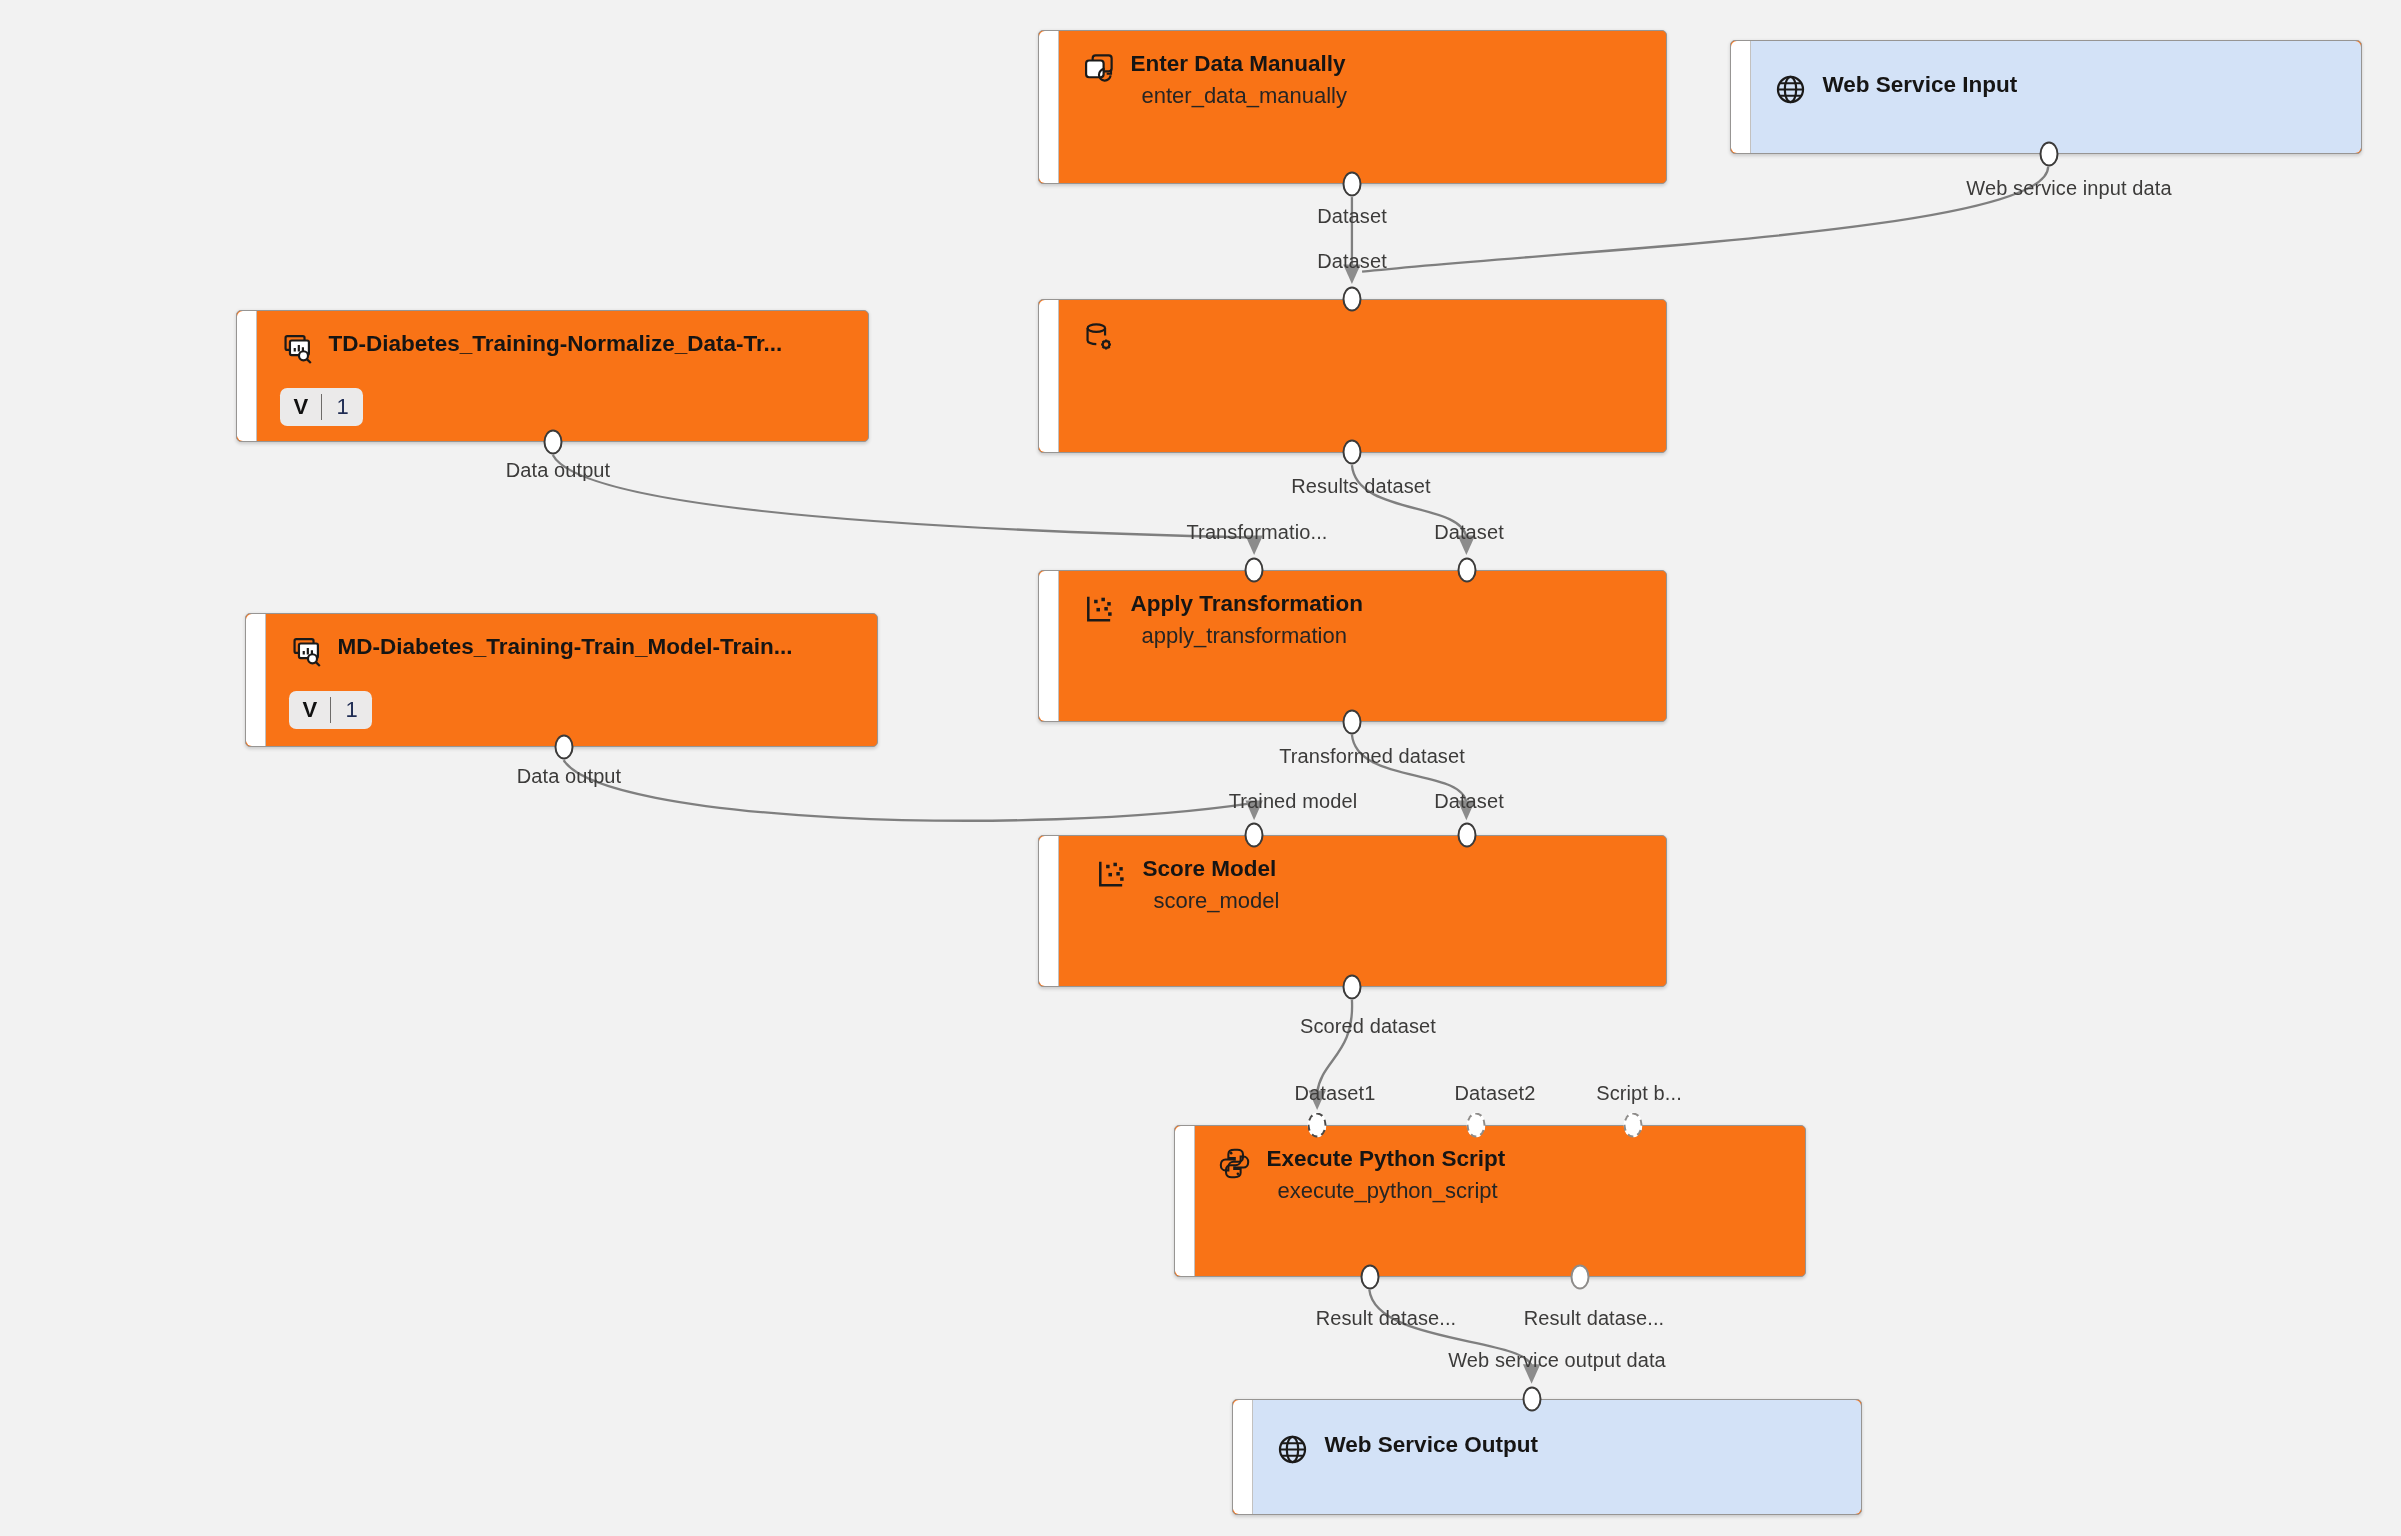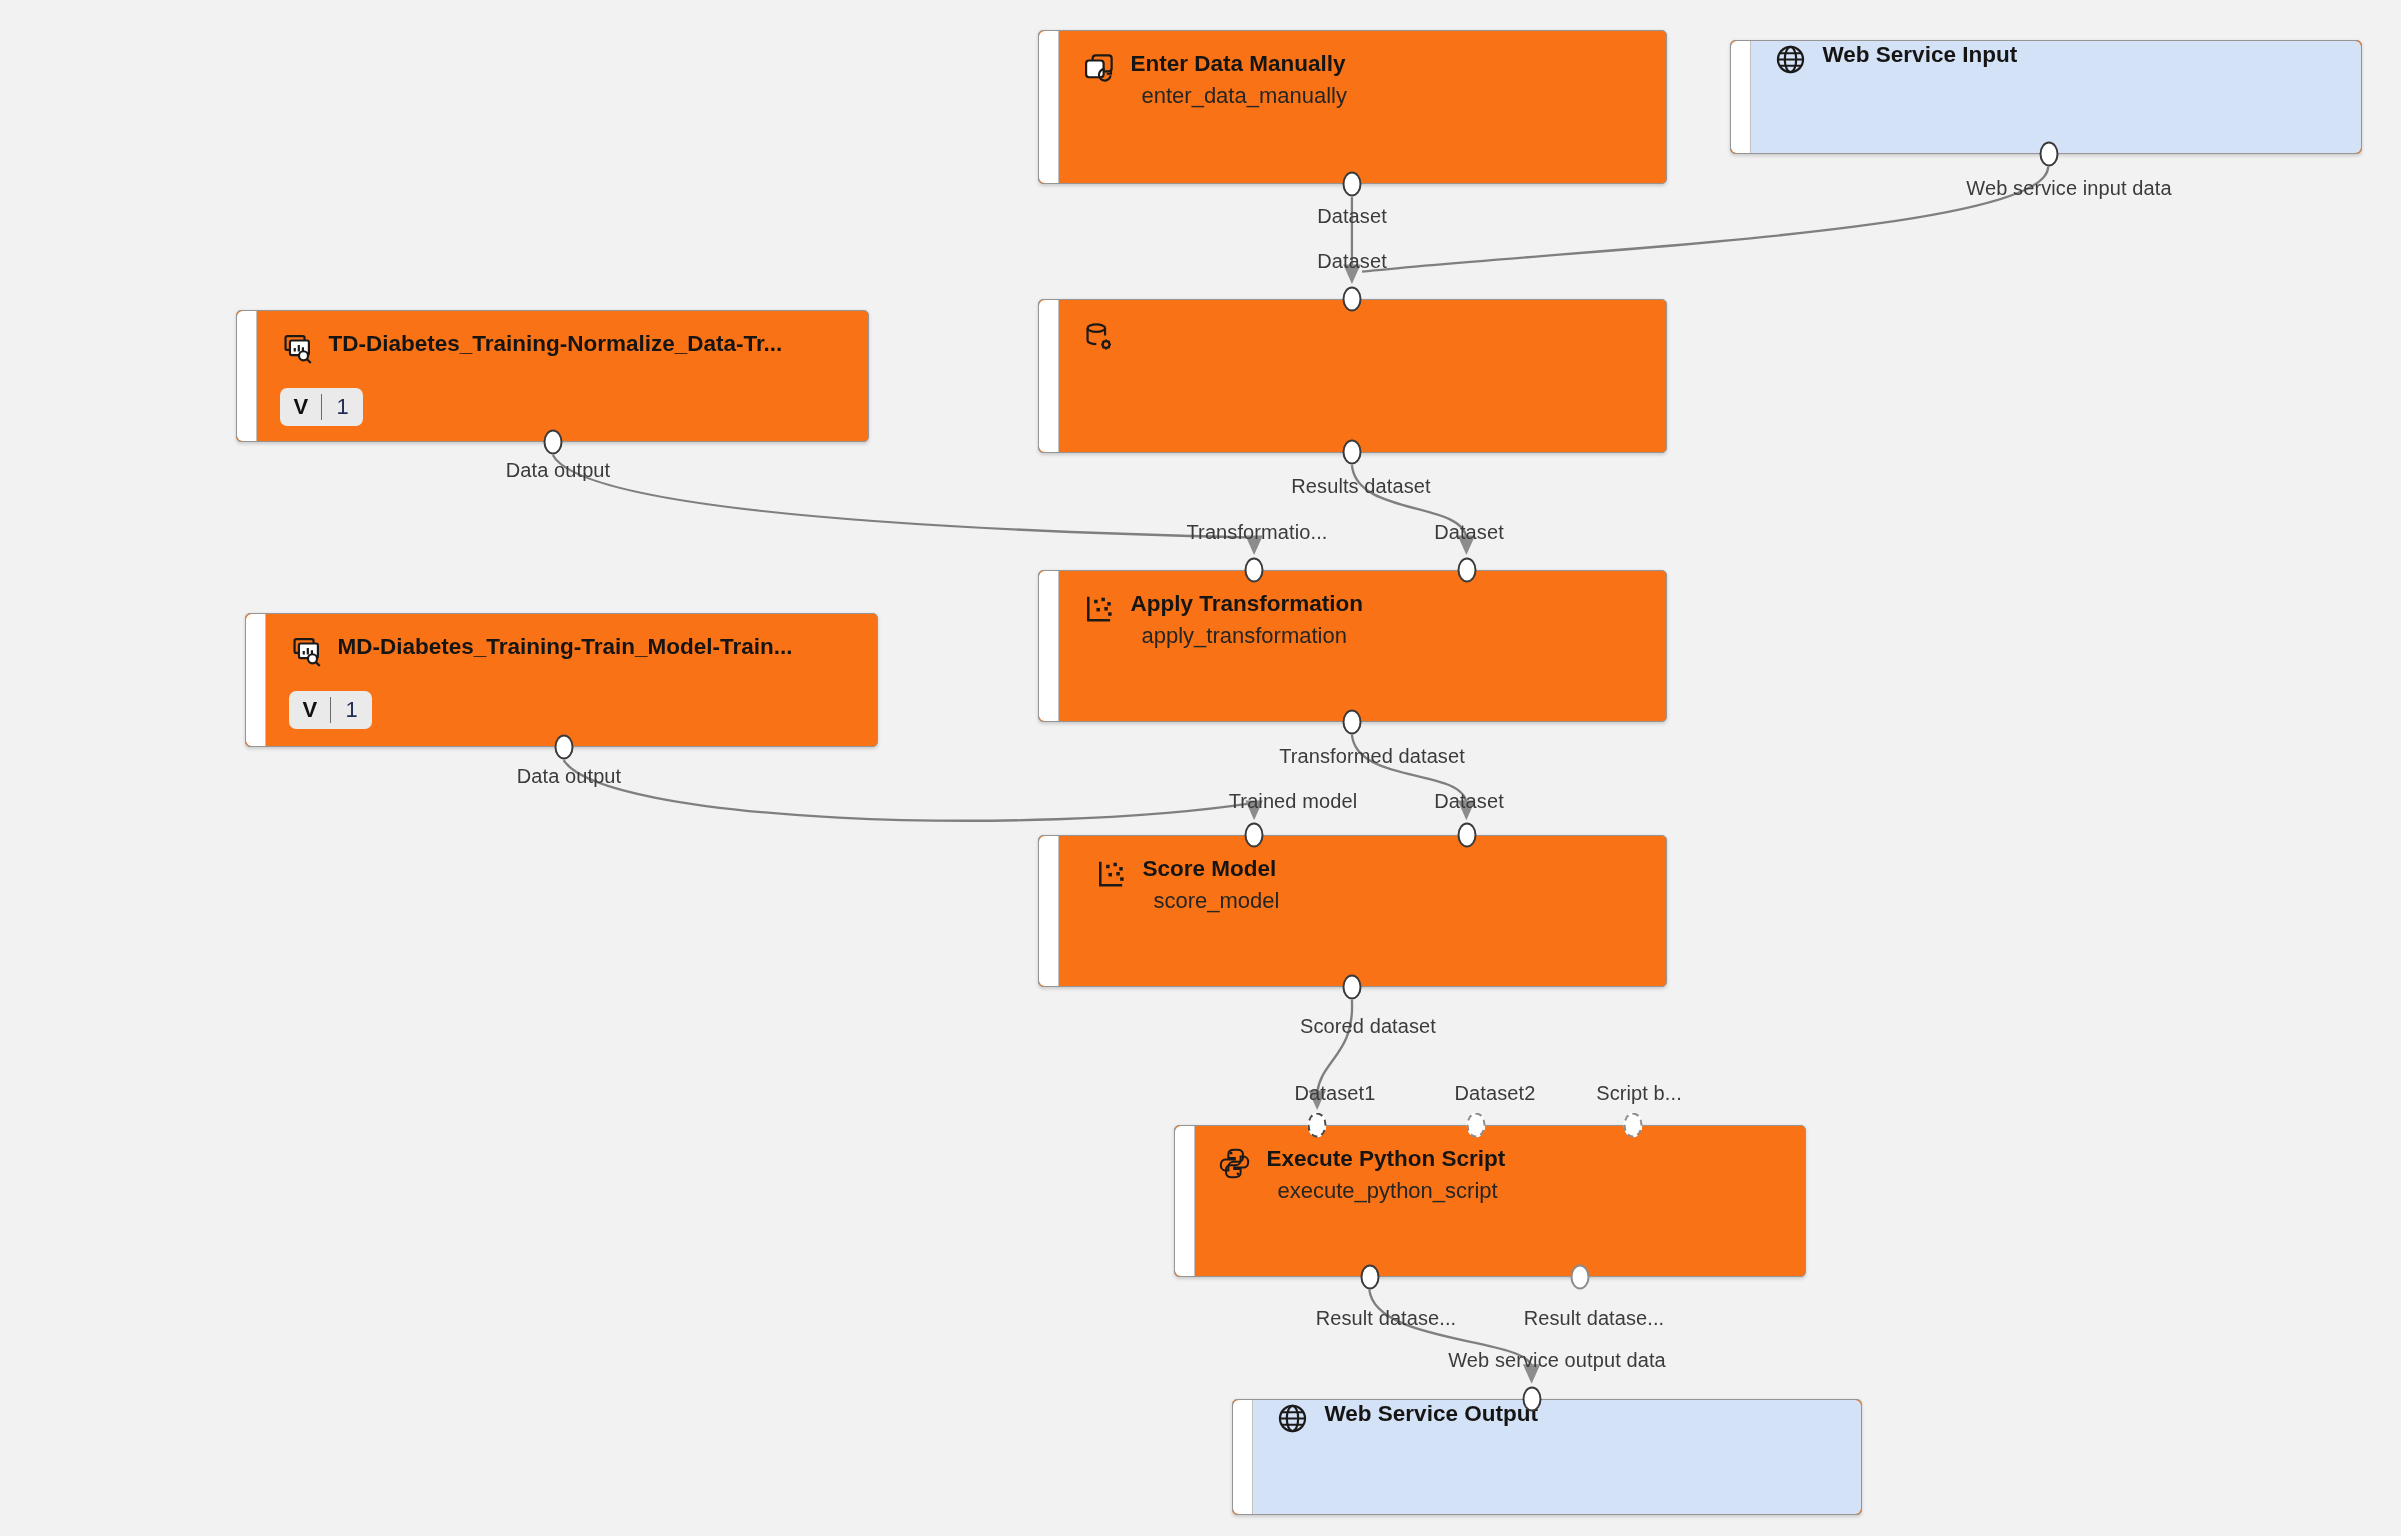--- a/index.html
+++ b/index.html
@@ -13,21 +13,21 @@
     position:absolute;z-index:2;display:flex;
     background:#f97316;border:1.4px solid #979593;border-radius:5px;
     box-shadow:0 1.4px 3.6px rgba(0,0,0,.16);box-sizing:border-box;
   }
   .node .stripe{
     width:19px;flex:0 0 19px;background:#ffffff;
     border-right:1.1px solid #c3c1bf;border-radius:5.8px 0 0 5.8px;
   }
   .node .body{flex:1;padding:19px 22px;border-radius:0 5.8px 5.8px 0;}
   .node.blue .body{background:#d3e2f7;}
-  .node.vcenter .body{display:flex;align-items:flex-start;padding-top:0;padding-bottom:16px;}
+  .node.vcenter .body{display:flex;align-items:center;padding-top:0;padding-bottom:16px;}
   .titlerow{display:flex;align-items:flex-start;gap:14.5px;}
   .icon{width:35px;height:35px;flex:0 0 35px;margin-top:1.4px;}
   .icon svg{width:35px;height:35px;display:block;}
   .texts{min-width:0;}
   .title{font-size:22.5px;font-weight:700;color:#161514;line-height:1.25;white-space:nowrap;}
   .subtitle{font-size:22px;font-weight:400;color:#262524;line-height:1.3;margin-top:4.3px;white-space:nowrap;margin-left:11px;}
   .badge{
     display:inline-flex;align-items:center;margin-top:22px;margin-left:1.4px;
     background:#ebeaea;border-radius:7.2px;padding:1.4px 0;height:35px;
   }

